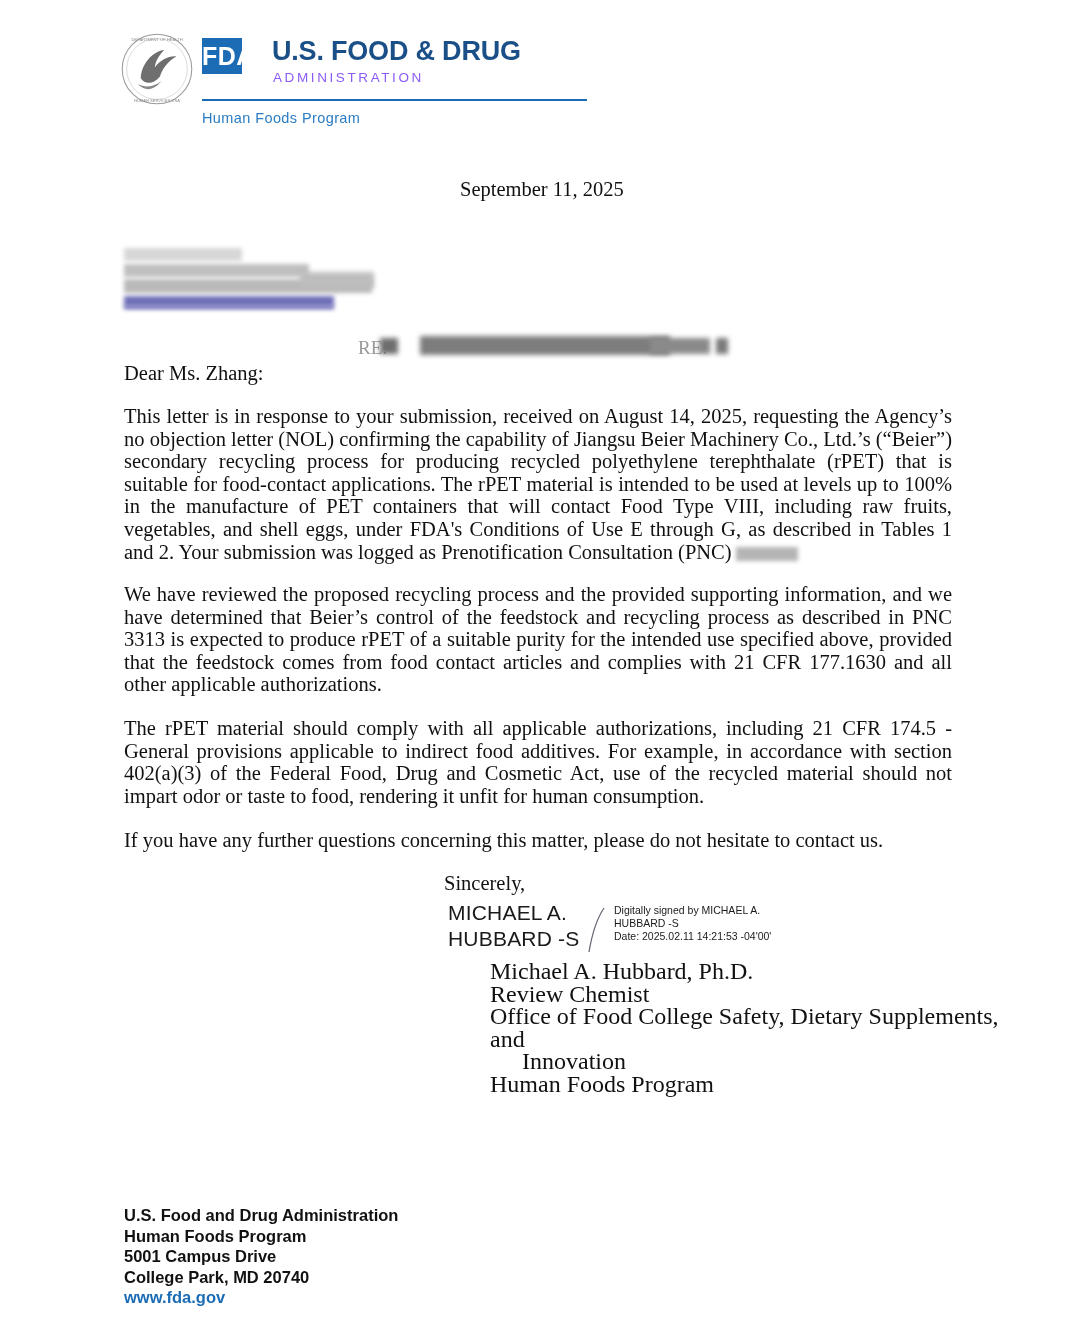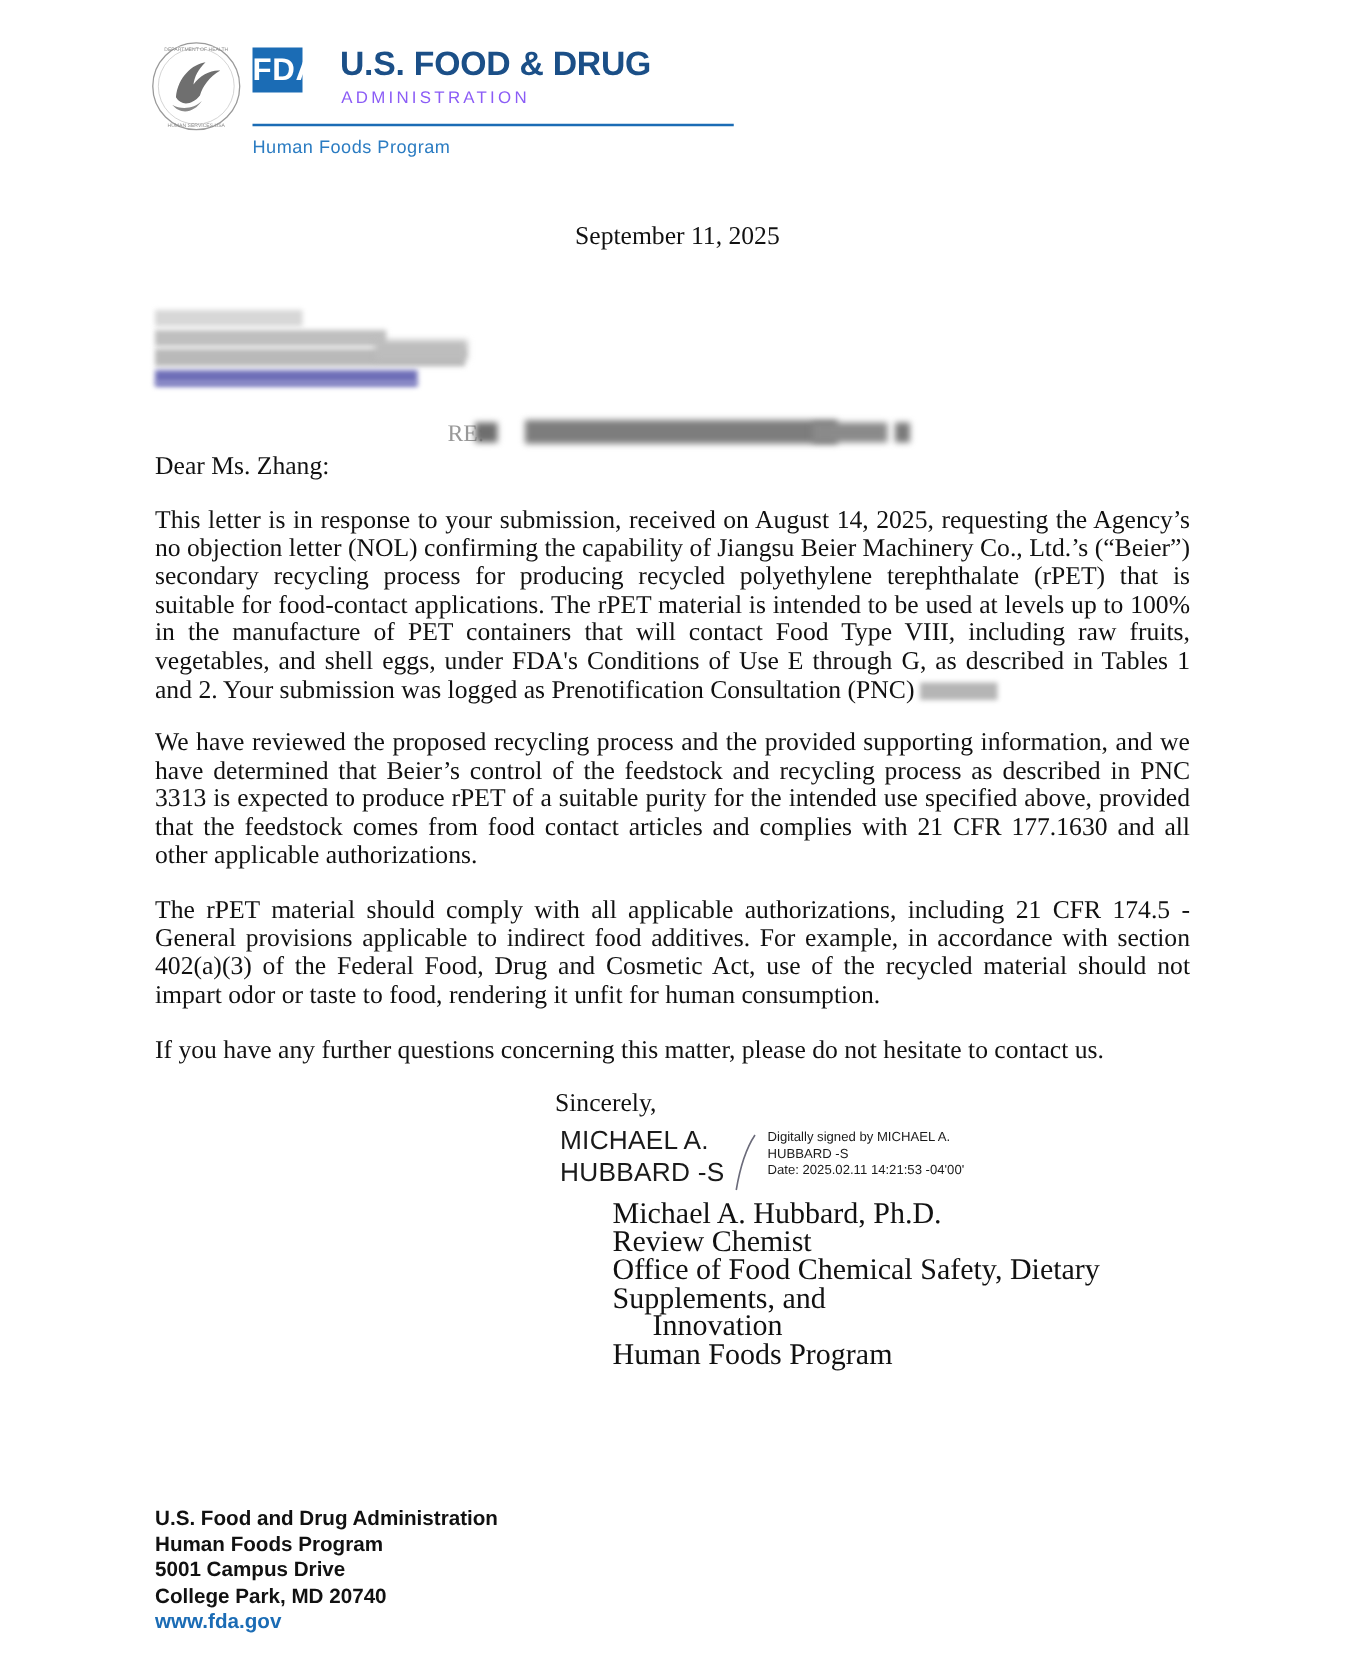--- a/index.html
+++ b/index.html
@@ -304,21 +304,21 @@
   <div class="sig-meta">
     <div>Digitally signed by MICHAEL A.</div>
     <div>HUBBARD -S</div>
     <div>Date: 2025.02.11 14:21:53 -04'00'</div>
   </div>
 </div>
 
 <div class="signer">
   <div>Michael A. Hubbard, Ph.D.</div>
   <div>Review Chemist</div>
-  <div>Office of Food Chemical Safety, Dietary Supplements, and</div>
+  <div>Office of Food College Safety, Dietary Supplements, and</div>
   <div class="indent">Innovation</div>
   <div>Human Foods Program</div>
 </div>
 
 <div class="footer">
   <div>U.S. Food and Drug Administration</div>
   <div>Human Foods Program</div>
   <div>5001 Campus Drive</div>
   <div>College Park, MD 20740</div>
   <div class="url">www.fda.gov</div>

